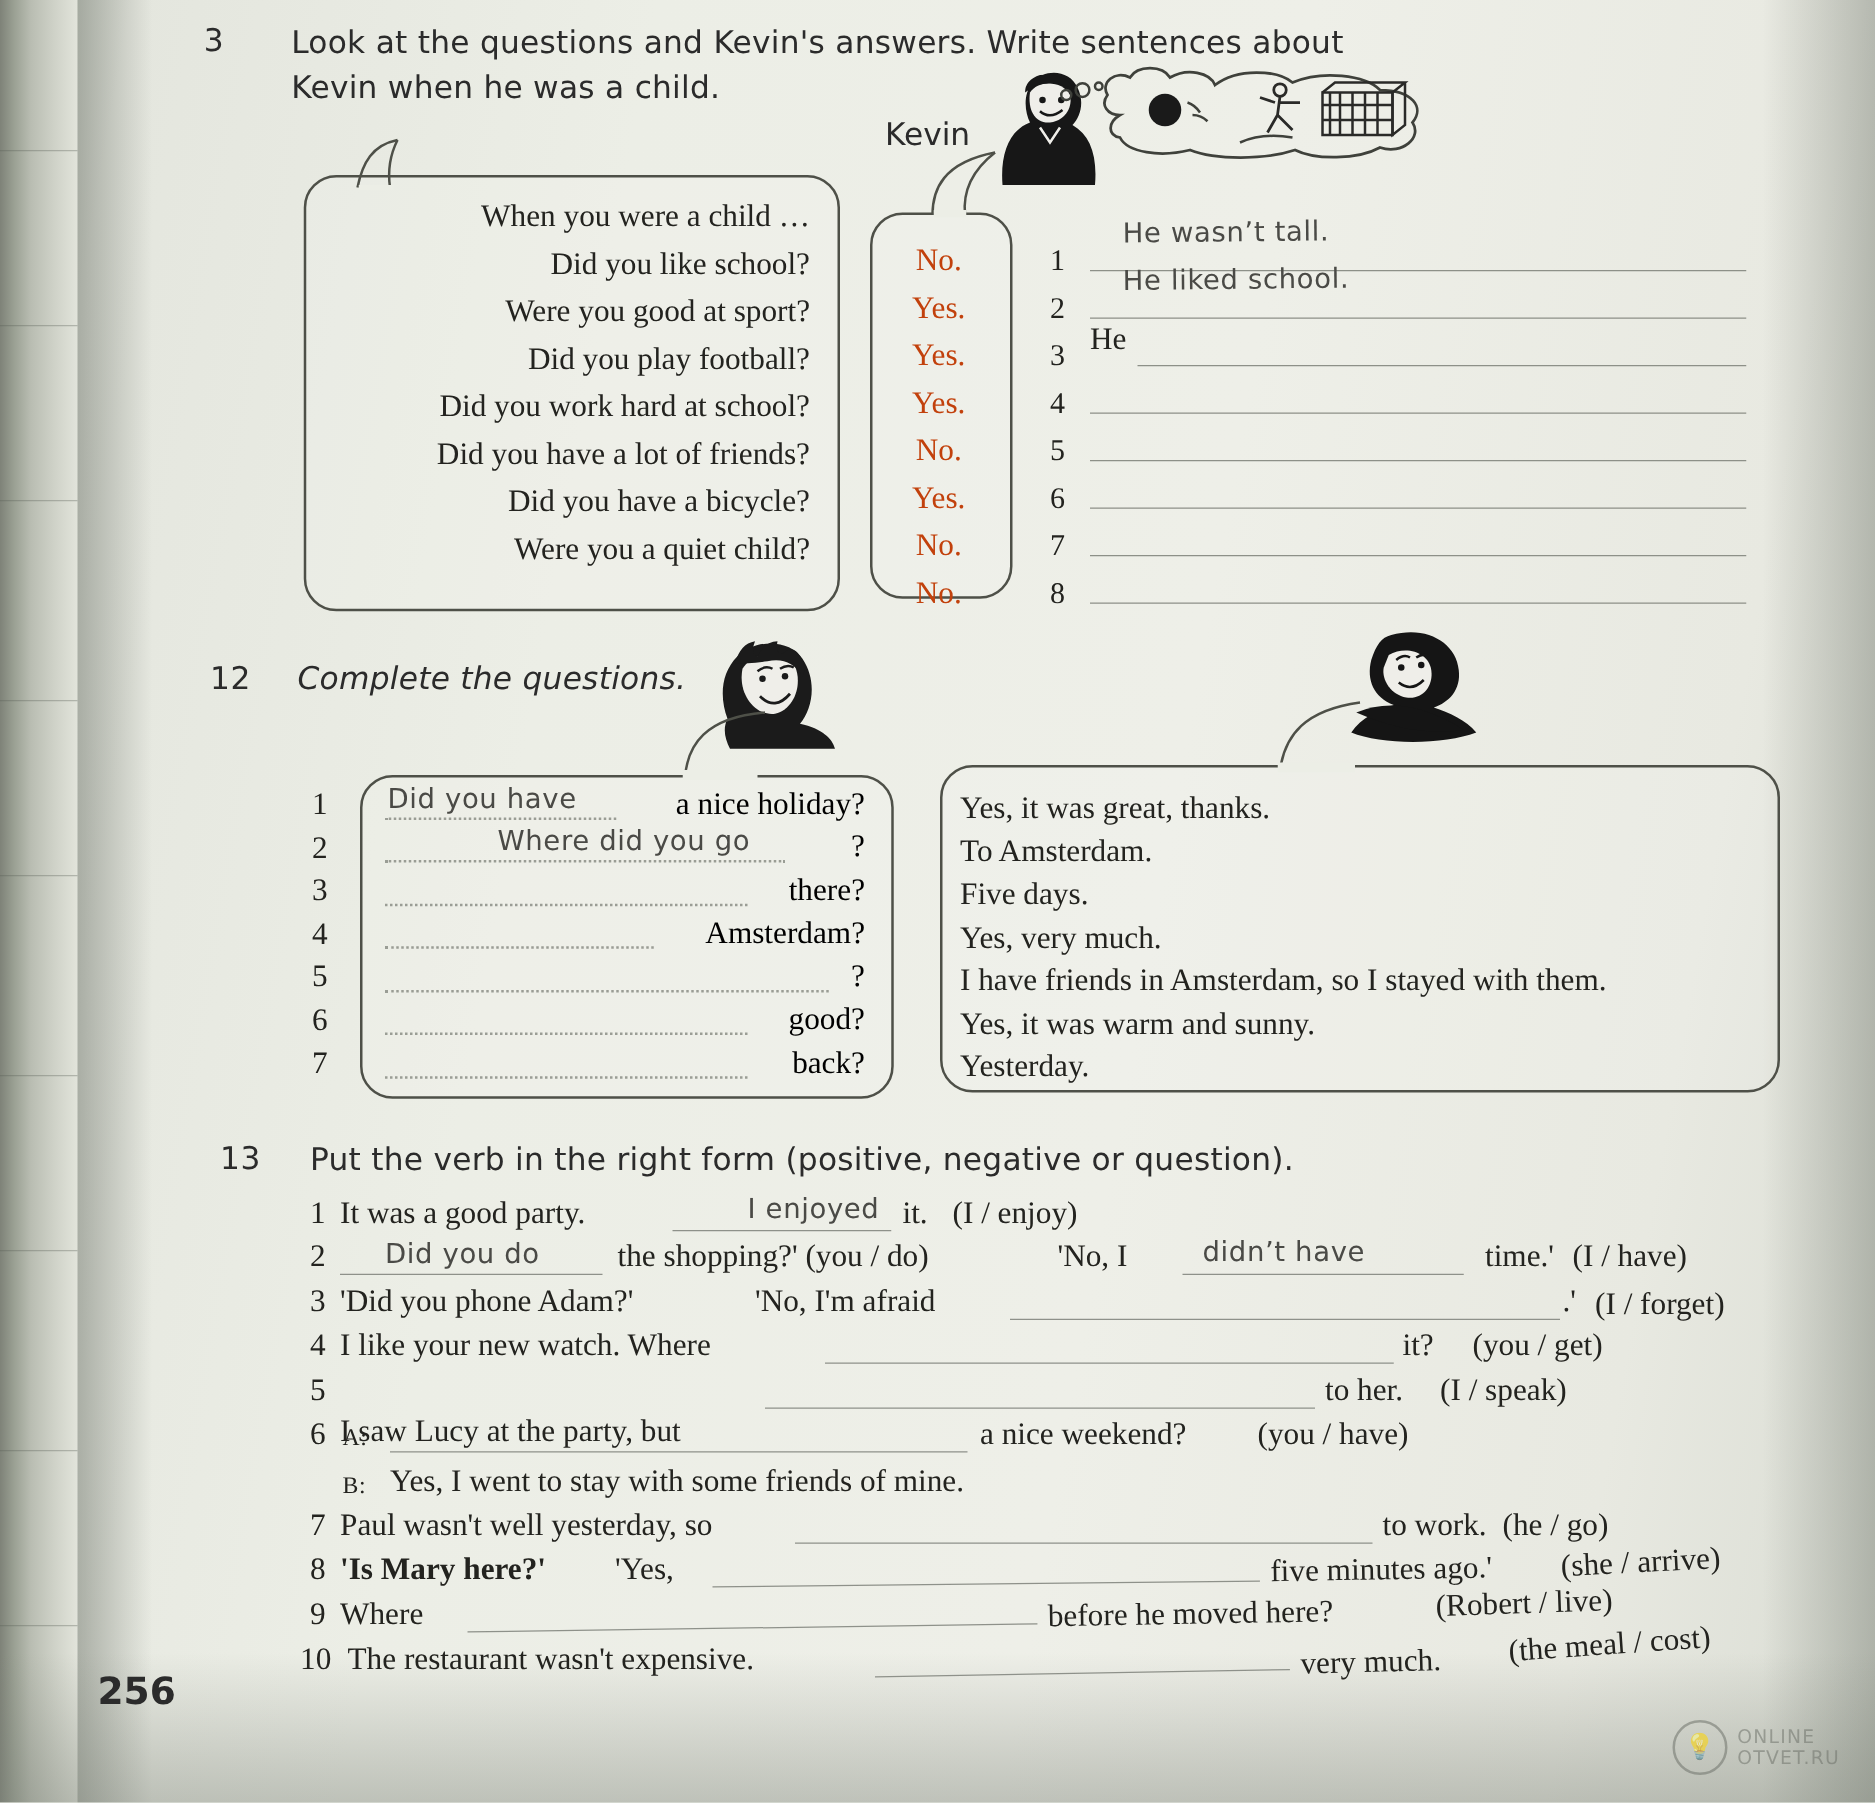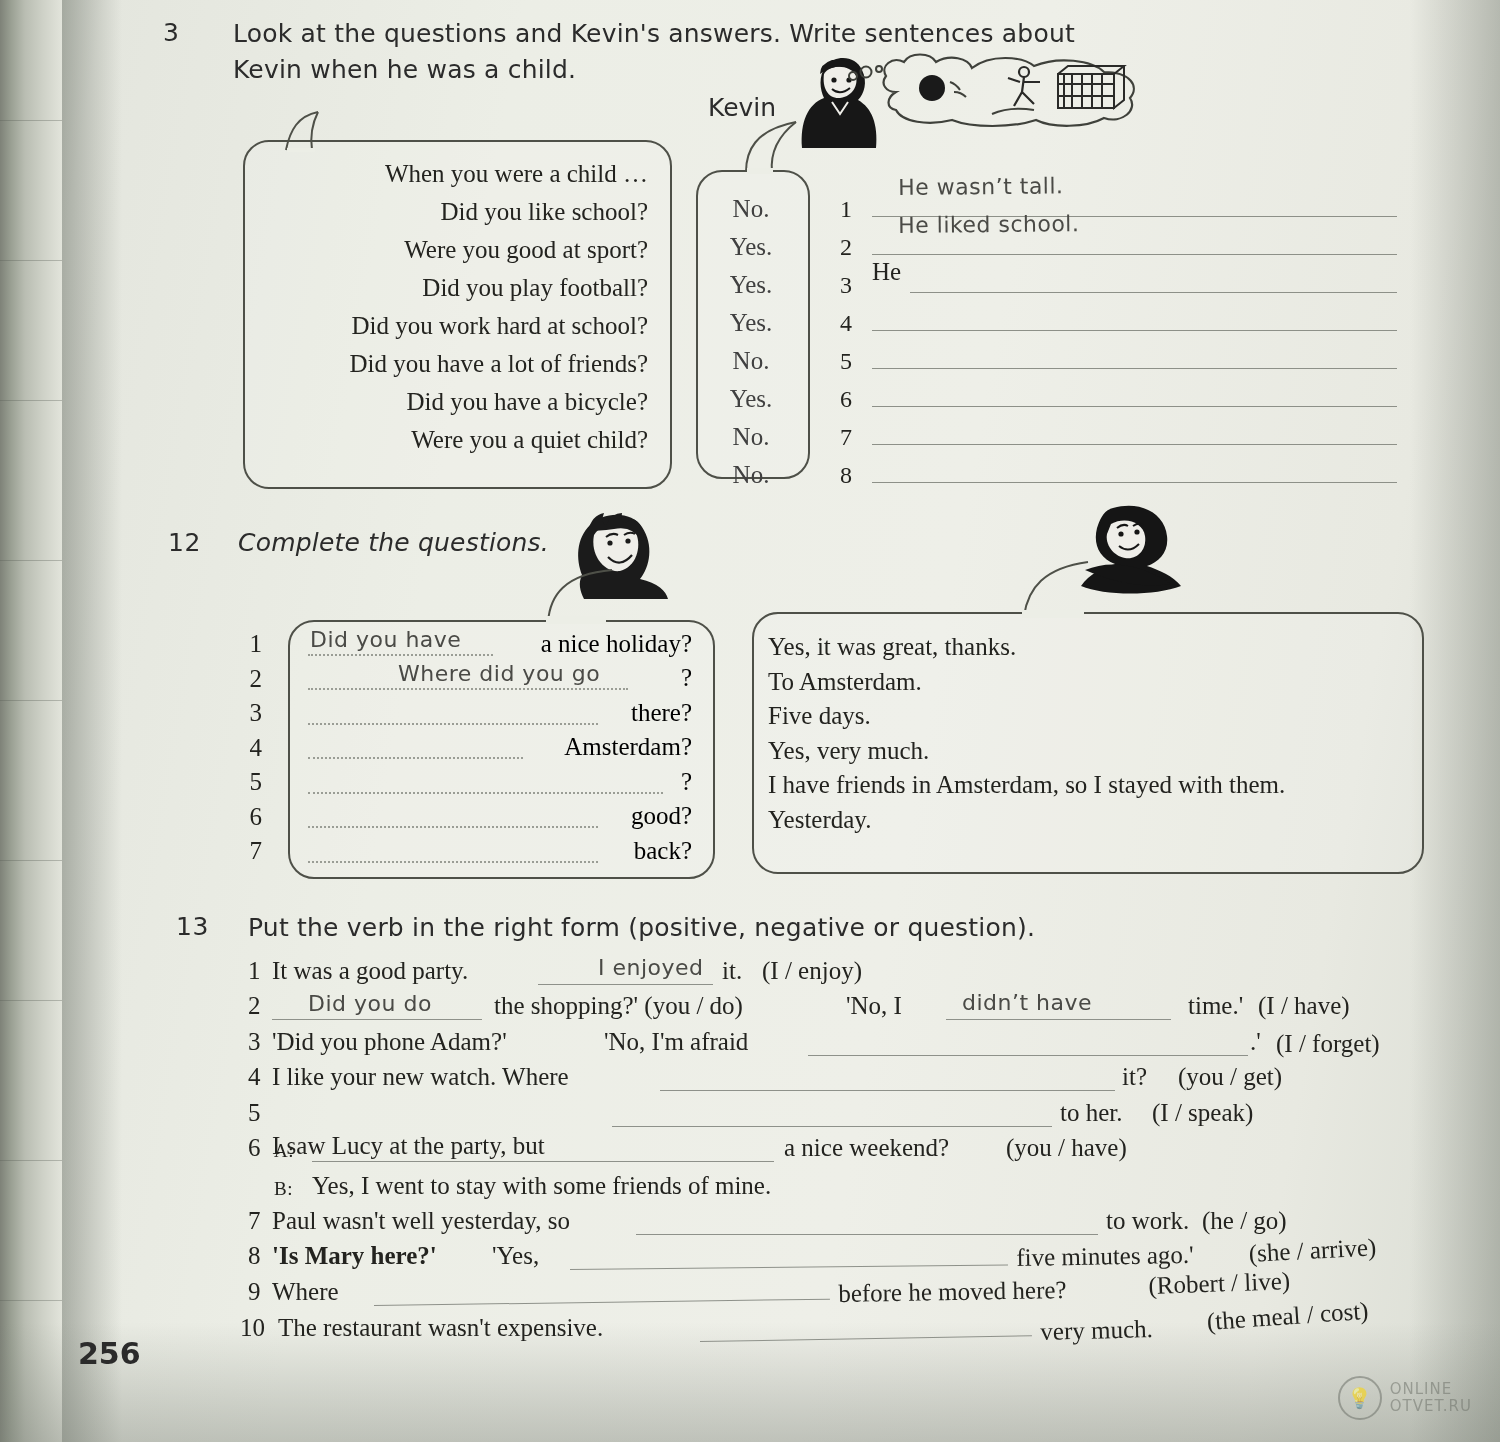--- a/index.html
+++ b/index.html
@@ -47,21 +47,21 @@
   
   .bubble{
     position:absolute;border:2px solid #4e5048;border-radius:26px;
     background:rgba(255,255,255,0.10);
   }
   .q-list{
     position:absolute;text-align:right;font-size:25px;color:#23231f;
     line-height:38px;
   }
   .ans-list{
-    position:absolute;text-align:center;font-size:25px;color:#404040;line-height:38px;
+    position:absolute;text-align:center;font-size:25px;color:#c2410c;line-height:38px;
   }
   .num-col{
     position:absolute;font-size:24px;color:#23231f;line-height:38px;text-align:left;
   }
   .answer-line{
     position:absolute;border-bottom:1.5px solid #8d9088;
   }
   .hand{
     position:absolute;font-family:"DejaVu Sans",sans-serif;
     font-size:22px;color:#4a4a46;letter-spacing:.5px;
@@ -313,20 +313,21 @@
   <div class="lbl12" style="left:300px;top:768px;width:392px;">?</div>
   <div class="lbl12" style="left:300px;top:802px;width:392px;">good?</div>
   <div class="lbl12" style="left:300px;top:837px;width:392px;">back?</div>
 
   <div class="ans12" style="left:768px;top:630px;width:640px;">
     <div>Yes, it was great, thanks.</div>
     <div>To Amsterdam.</div>
     <div>Five days.</div>
     <div>Yes, very much.</div>
     <div>I have friends in Amsterdam, so I stayed with them.</div>
+    <div>Yes, it was warm and sunny.</div>
     <div>Yesterday.</div>
   </div>
 
   <div class="ex-num" style="left:176px;top:912px;">13</div>
   <div class="ex-title" style="left:248px;top:910px;width:900px;">Put the verb in the right form (positive, negative or question).</div>
 
   <div class="l13" style="left:248px;top:957px;">1</div>
   <div class="l13" style="left:272px;top:957px;">It was a good party.</div>
   <div class="rule" style="left:538px;top:984px;width:175px;"></div>
   <div class="hand" style="left:562px;top:955px;margin-left:36px;">I enjoyed</div>

